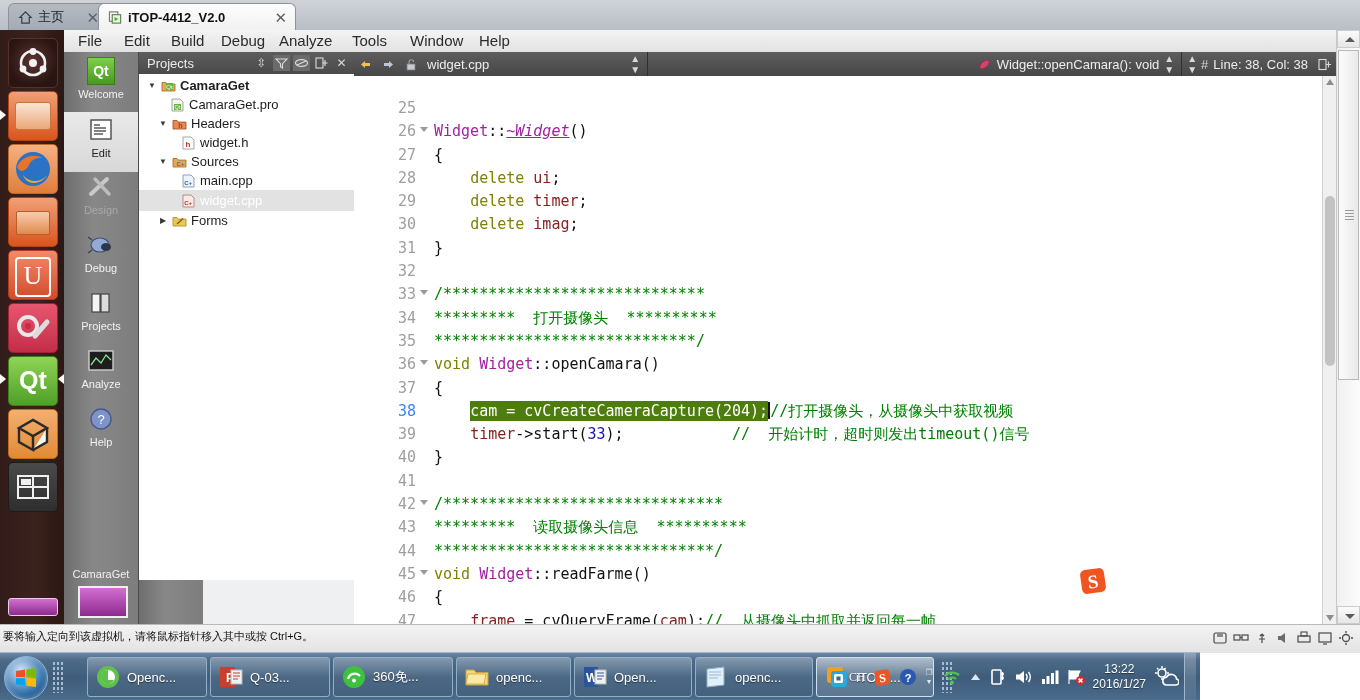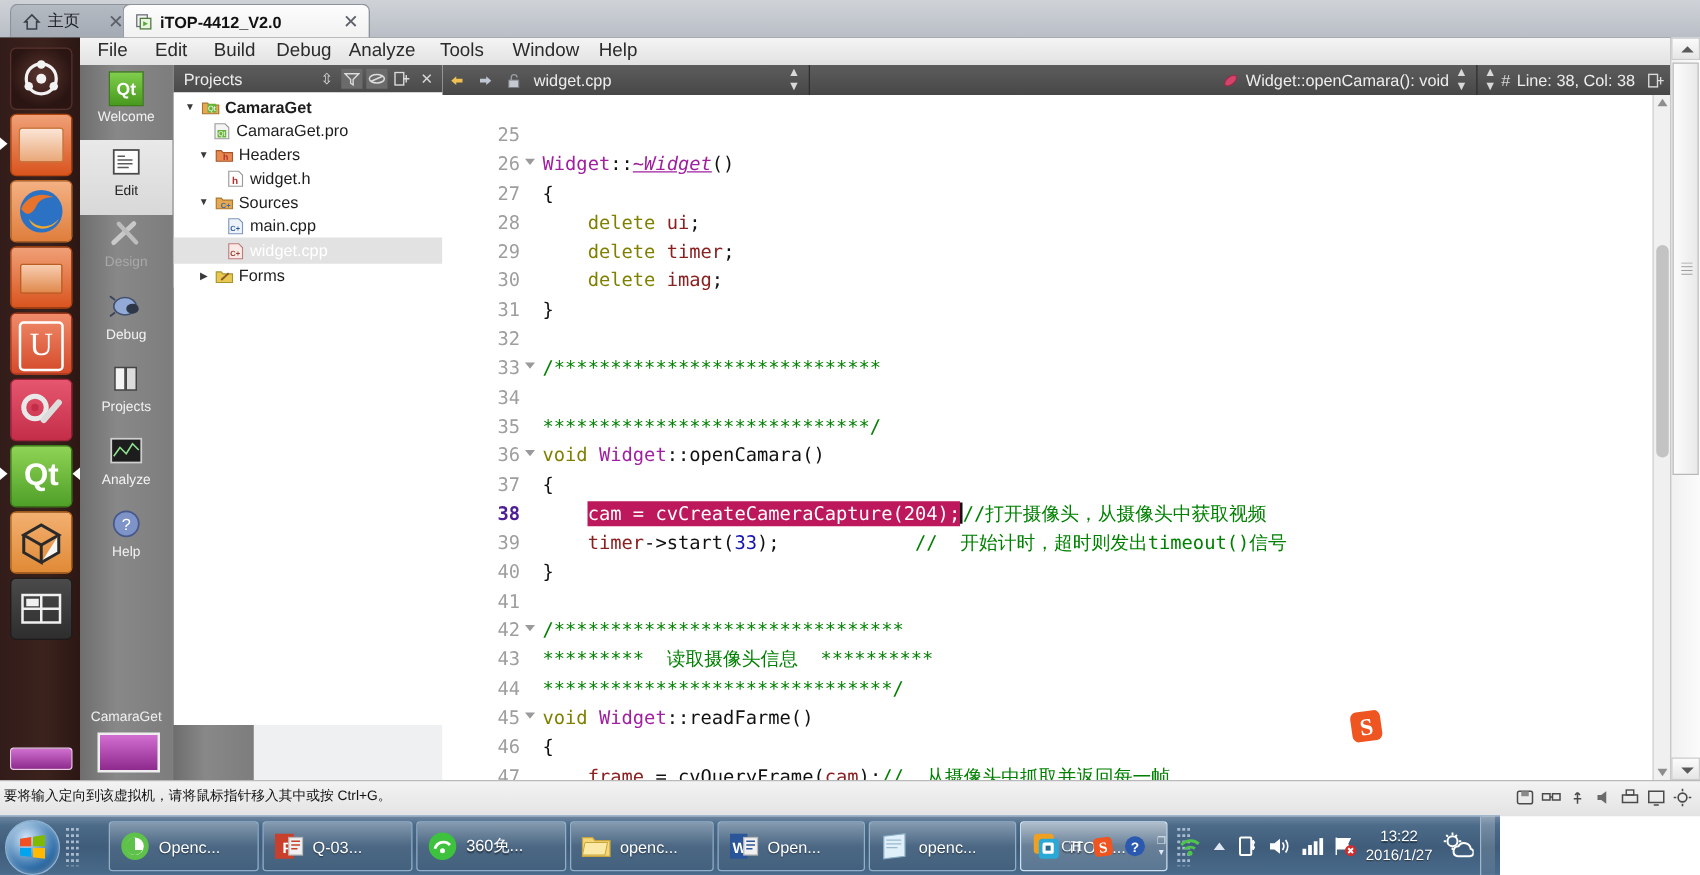--- a/index.html
+++ b/index.html
@@ -72,32 +72,32 @@
   .edwrap{position:absolute;left:290px;top:22px;right:0;bottom:0;background:#ffffff;}
   .edbar{height:24px;background:linear-gradient(#5d5d5d,#474747);display:flex;align-items:center;
     color:#ededed;font-size:13px;}
   .edbar .seg{display:flex;align-items:center;height:24px;padding:0 5px;gap:5px;}
   .edbar .sep{width:1px;height:24px;background:#2f2f2f;}
   .edbar .updown{font-size:10px;color:#d9d9d9;letter-spacing:-1px;}
   .code{position:absolute;left:0;top:24px;right:14px;bottom:0;background:#ffffff;overflow:hidden;
     font-family:"DejaVu Sans Mono","Liberation Mono",monospace;font-size:15px;margin-top:23px;}
   .ln{position:relative;height:23.3px;white-space:pre;}
   .gut{position:absolute;left:0;top:0;width:62px;text-align:right;color:#9e9e9e;font-size:15px;}
-  .gut.cur{color:#4c1d95;font-weight:bold;}
+  .gut.cur{color:#3b82f6;font-weight:normal;}
   .fold{position:absolute;left:66px;top:5px;width:0;height:0;border-left:4px solid transparent;
     border-right:4px solid transparent;border-top:5px solid #9a9a9a;}
   .txt{position:absolute;left:80px;top:0;}
   .kw{color:#808000;}
   .cls{color:#a020a0;}
   .cls.it{font-style:italic;text-decoration:underline;}
   .id{color:#8b2020;}
   .num{color:#1414b4;}
   .cmt{color:#008000;}
   .plain{color:#111111;}
-  .sel{background:#be185d;color:#ffffff;padding:1px 0;}
+  .sel{background:#4d7c0f;color:#ffffff;padding:1px 0;}
   .caret{display:inline-block;width:2px;height:17px;background:#111;vertical-align:-3px;}
   .edscroll{position:absolute;right:0;top:24px;width:14px;bottom:0;background:#f0f0f0;border-left:1px solid #cfcfcf;}
   .edscroll .thumb{position:absolute;left:2px;top:120px;width:10px;height:170px;background:#c3c3c3;border-radius:5px;}
   .edscroll .ar{position:absolute;left:3px;width:0;height:0;border-left:4px solid transparent;border-right:4px solid transparent;}
   .sogou{position:absolute;left:1078px;top:536px;width:30px;height:30px;}
 
   
   .vmstatus{position:absolute;left:0;top:624px;width:1360px;height:28px;
     background:linear-gradient(#f3f3f3,#e3e3e3);border-top:1px solid #b9b9b9;}
   .vmstatus .msg{position:absolute;left:3px;top:4px;font-size:11px;color:#111;}
@@ -447,21 +447,21 @@
         <div class="code" id="code-area">
             <div class="ln"><span class="gut">25</span><span class="txt"></span></div>
             <div class="ln"><span class="gut">26</span><span class="fold"></span><span class="txt"><span class="cls">Widget</span><span class="plain">::</span><span class="cls it">~Widget</span><span class="plain">()</span></span></div>
             <div class="ln"><span class="gut">27</span><span class="txt"><span class="plain">{</span></span></div>
             <div class="ln"><span class="gut">28</span><span class="txt"><span class="plain">    </span><span class="kw">delete</span><span class="plain"> </span><span class="id">ui</span><span class="plain">;</span></span></div>
             <div class="ln"><span class="gut">29</span><span class="txt"><span class="plain">    </span><span class="kw">delete</span><span class="plain"> </span><span class="id">timer</span><span class="plain">;</span></span></div>
             <div class="ln"><span class="gut">30</span><span class="txt"><span class="plain">    </span><span class="kw">delete</span><span class="plain"> </span><span class="id">imag</span><span class="plain">;</span></span></div>
             <div class="ln"><span class="gut">31</span><span class="txt"><span class="plain">}</span></span></div>
             <div class="ln"><span class="gut">32</span><span class="txt"></span></div>
             <div class="ln"><span class="gut">33</span><span class="fold"></span><span class="txt"><span class="cmt">/*****************************</span></span></div>
-            <div class="ln"><span class="gut">34</span></div>
+            <div class="ln"><span class="gut">34</span><span class="txt"><span class="cmt">*********  打开摄像头  **********</span></span></div>
             <div class="ln"><span class="gut">35</span><span class="txt"><span class="cmt">*****************************/</span></span></div>
             <div class="ln"><span class="gut">36</span><span class="fold"></span><span class="txt"><span class="kw">void</span><span class="plain"> </span><span class="cls">Widget</span><span class="plain">::openCamara()</span></span></div>
             <div class="ln"><span class="gut">37</span><span class="txt"><span class="plain">{</span></span></div>
             <div class="ln"><span class="gut cur">38</span><span class="txt"><span class="plain">    </span><span class="sel">cam = cvCreateCameraCapture(204);</span><span class="caret"></span><span class="cmt">//打开摄像头，从摄像头中获取视频</span></span></div>
             <div class="ln"><span class="gut">39</span><span class="txt"><span class="plain">    </span><span class="id">timer</span><span class="plain">-&gt;start(</span><span class="num">33</span><span class="plain">);</span><span class="plain">            </span><span class="cmt">//  开始计时，超时则发出timeout()信号</span></span></div>
             <div class="ln"><span class="gut">40</span><span class="txt"><span class="plain">}</span></span></div>
             <div class="ln"><span class="gut">41</span><span class="txt"></span></div>
             <div class="ln"><span class="gut">42</span><span class="fold"></span><span class="txt"><span class="cmt">/*******************************</span></span></div>
             <div class="ln"><span class="gut">43</span><span class="txt"><span class="cmt">*********  读取摄像头信息  **********</span></span></div>
             <div class="ln"><span class="gut">44</span><span class="txt"><span class="cmt">*******************************/</span></span></div>

